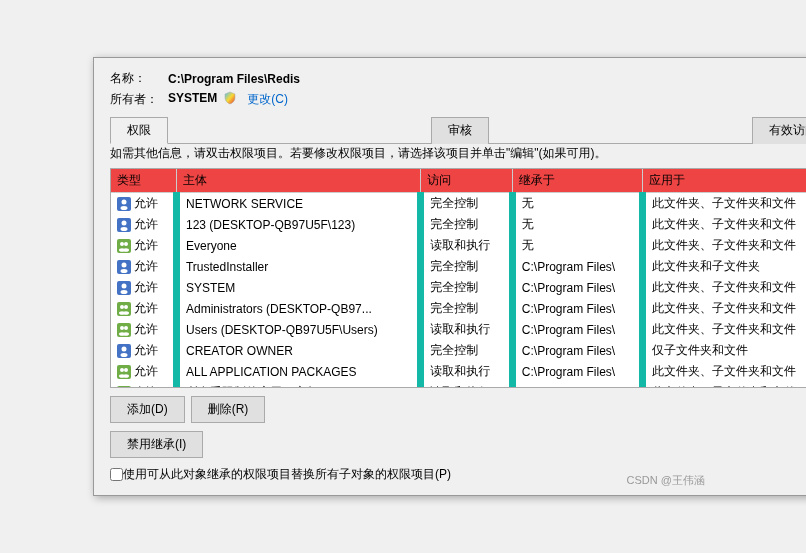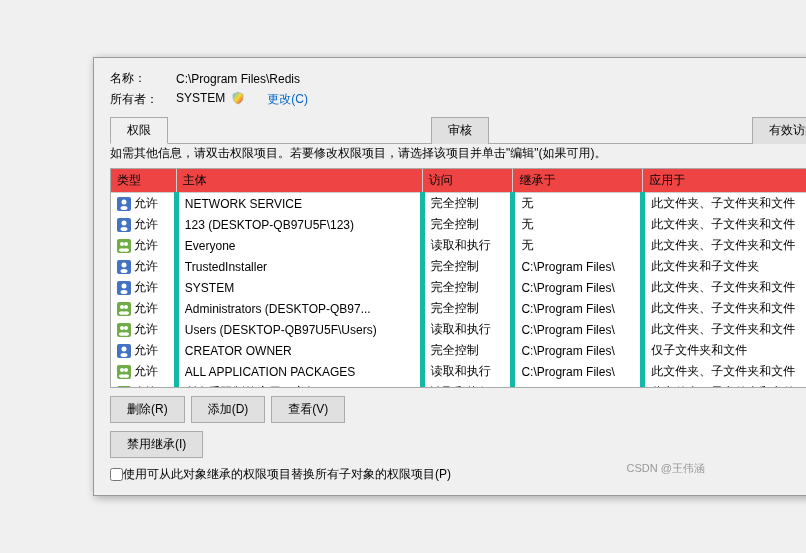--- a/index.html
+++ b/index.html
@@ -27,31 +27,32 @@
       margin-bottom: 4px;
     }
     .info-label {
       color: #000;
       min-width: 50px;
       font-size: 12px;
     }
     .info-value {
       color: #000;
       font-size: 12px;
-      margin-left: 16px;
+      margin-left: 8px;
+      font-weight: bold;
     }
     .owner-row {
       display: flex;
       align-items: flex-start;
       margin-bottom: 8px;
     }
     .change-link {
       color: #0066cc;
       text-decoration: none;
-      margin-left: 20px;
+      margin-left: 8px;
       font-size: 12px;
       cursor: pointer;
     }
     .shield-icon {
       display: inline-block;
       width: 14px;
       height: 14px;
       margin-left: 6px;
       margin-right: 2px;
       vertical-align: middle;
@@ -110,21 +111,21 @@
       border-bottom: 1px solid #ccc;
       border-right: 1px solid #ccc;
       font-weight: normal;
       white-space: nowrap;
     }
     tbody tr {
       cursor: default;
     }
     tbody td {
       padding: 2px 6px;
-      border-right: 5px solid #14b8a6;
+      border-right: 7px solid #14b8a6;
       white-space: nowrap;
     }
     .buttons-row {
       display: flex;
       gap: 6px;
       margin-top: 8px;
       margin-bottom: 8px;
     }
     .btn {
       padding: 4px 16px;
@@ -147,21 +148,21 @@
       display: inline-block;
       margin-bottom: 8px;
     }
     .checkbox-row {
       display: flex;
       align-items: center;
       font-size: 12px;
     }
     .watermark {
       position: absolute;
-      bottom: 20px;
+      bottom: 8px;
       right: 8px;
       font-size: 11px;
       color: #999;
     }
     .dialog-wrapper {
       position: relative;
       width: 620px;
     }
   </style>
 </head>
@@ -351,23 +352,22 @@
       <td>所有受限制的应用程序包</td>
       <td>读取和执行</td>
       <td>C:\Program Files\</td>
       <td>此文件夹、子文件夹和文件</td>
     </tr>
           </tbody>
       </table>
     </div>
 
     <div class="buttons-row">
+      <button class="btn">添加(D)</button>
       <button class="btn">删除(R)</button>
-      <button class="btn">添加(D)</button>
-      <button class="btn">查看(V)</button>
     </div>
 
     <div>
       <button class="disable-inherit-btn">禁用继承(I)</button>
     </div>
 
     <div class="checkbox-row">
       <input type="checkbox" id="replace-cb" style="">
       <label for="replace-cb">使用可从此对象继承的权限项目替换所有子对象的权限项目(P)</label>
     </div>

